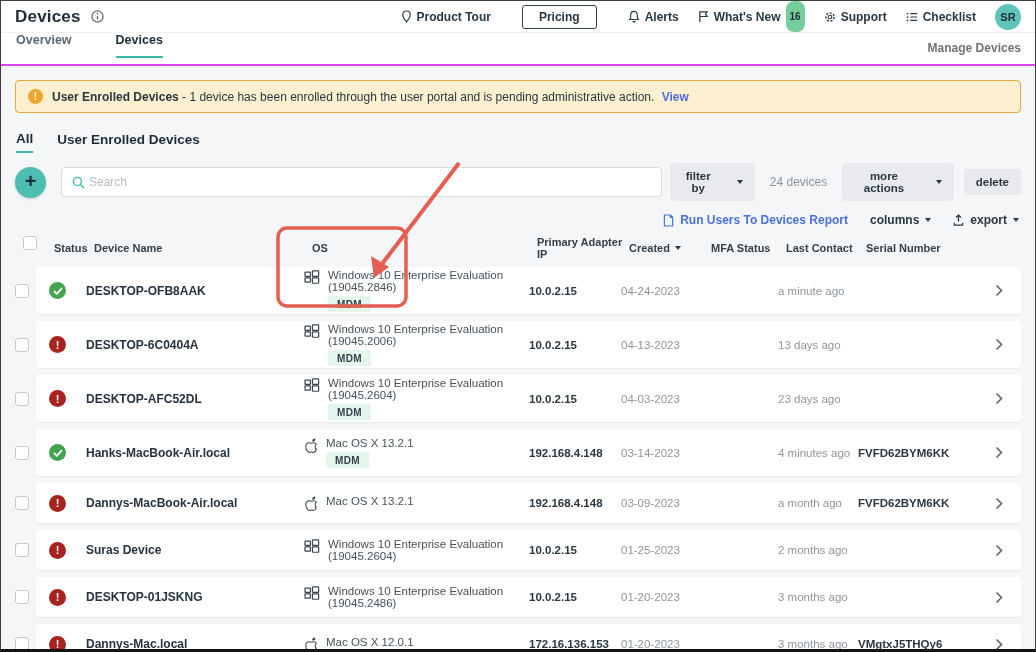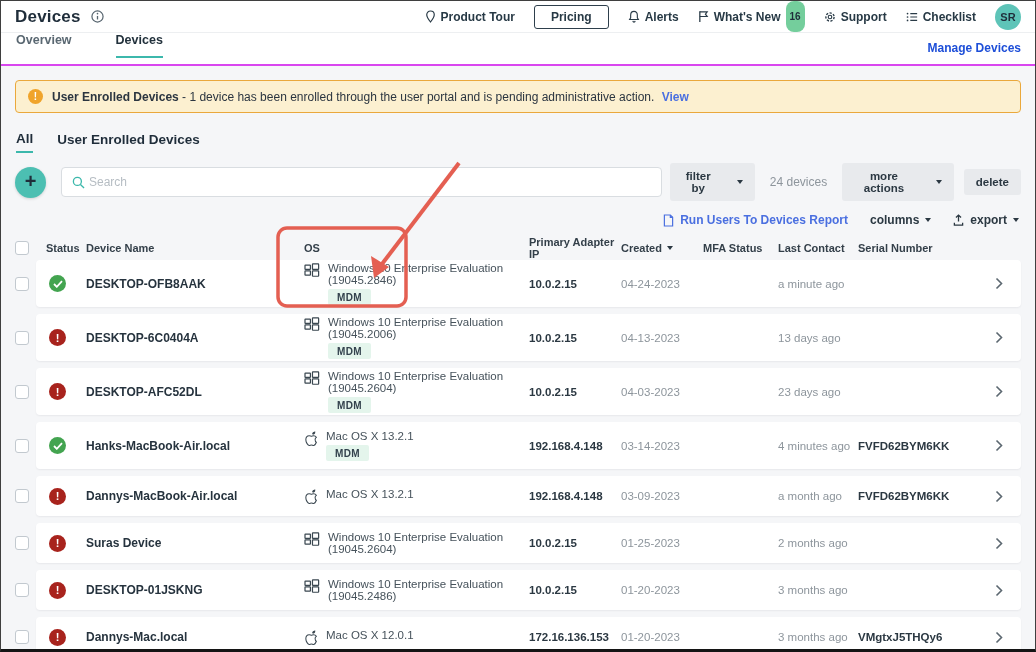--- a/index.html
+++ b/index.html
@@ -10,34 +10,34 @@
     background: #f5f6f8; border: 1px solid #3f3f3f; border-bottom: 3px solid #141414;
   }
   
   .topbar { height: 32px; background:#fff; border-bottom:1px solid #edeff1;
     display:flex; align-items:center; justify-content:space-between; padding:0 14px; }
   .topbar-left { display:flex; align-items:center; gap:10px; }
   .page-title { font-size:17px; font-weight:700; color:#1f2d3a; letter-spacing:.2px; }
   .topbar-right { display:flex; align-items:center; gap:19px; }
   .nav-item { display:flex; align-items:center; gap:5px; font-size:12px; font-weight:700;
     color:#273945; cursor:pointer; text-decoration:none; }
-  .nav-item.outlined { border:1.5px solid #2e3f4c; border-radius:3px; padding:4px 16px; margin:0 0; }
+  .nav-item.outlined { border:1.5px solid #2e3f4c; border-radius:3px; padding:4px 16px; margin:0 12px; }
   .badge { background:#74ce9c; color:#1f2d3a; font-size:10px; font-weight:700;
     min-width:17px; height:31px; border-radius:8px; display:inline-flex;
     align-items:center; justify-content:center; padding:4px 4px; }
   .avatar { width:26px; height:26px; border-radius:50%; background:#5ec4b8;
     color:#1f2d3a; font-size:11px; font-weight:700; display:flex; align-items:center;
     justify-content:center; cursor:pointer; }
   
   .tabs { height:33px; background:#fff; border-bottom:2px solid #d946ef;
     display:flex; align-items:flex-start; gap:44px; padding:0 15px; position:relative; }
   .tab { font-size:12.5px; font-weight:700; color:#5a6872; padding-bottom:9px; cursor:pointer; }
   .tab.active { color:#22313c; border-bottom:2px solid #3cb8ac; margin-bottom:-1px; }
   .manage-link { position:absolute; right:14px; bottom:9px; font-size:12px; font-weight:700;
-    color:#1d4ed8; cursor:pointer; text-decoration:none; }
+    color:#737373; cursor:pointer; text-decoration:none; }
   
   .banner { margin:14px 14px 0; height:33px; background:#fcf0d0; border:1px solid #eaa83c;
     border-radius:4px; display:flex; align-items:center; gap:9px; padding:0 12px;
     font-size:12px; color:#2b3540; }
   .warn-ic { width:15px; height:15px; border-radius:50%; background:#f0a42b; color:#fff;
     font-size:10px; font-weight:700; display:flex; align-items:center; justify-content:center; flex:none; }
   .banner b { font-weight:700; }
   .banner .view { color:#4a6fe0; font-weight:600; margin-left:4px; cursor:pointer; text-decoration:none; }
   
   .section-tabs { margin:18px 15px 0; display:flex; align-items:center; gap:24px; }
@@ -65,21 +65,21 @@
   
   .subtoolbar { margin-top:9px; padding:0 16px; display:flex; justify-content:flex-end;
     align-items:center; gap:22px; height:20px; }
   .report-link { display:flex; align-items:center; gap:6px; font-size:12px; font-weight:700;
     color:#4a6fe0; cursor:pointer; text-decoration:none; }
   .plain-dd { display:flex; align-items:center; gap:6px; font-size:12px; font-weight:600;
     color:#2b3842; cursor:pointer; }
   
   .cols { display:grid; grid-template-columns:50px 218px 225px 92px 82px 75px 80px 118px 1fr;
     align-items:center; width:100%; }
-  .thead { margin-top:6px; padding:0 14px; display:flex; align-items:center; height:24px; }
+  .thead { margin-top:6px; padding:0 22px; display:flex; align-items:flex-start; height:24px; margin-bottom:7px; }
   .chk-cell { width:21px; flex:none; display:flex; align-items:center; }
   .cbx { width:14px; height:14px; border:1px solid #c2c9cf; border-radius:3px; background:#fff;
     appearance:none; -webkit-appearance:none; cursor:pointer; }
   .th { font-size:11px; font-weight:700; color:#333f49; display:flex; align-items:center; gap:5px; }
   .th.status { padding-left:10px; }
   .tbody { padding:0 14px; display:flex; flex-direction:column; gap:7px; }
   .row-line { display:flex; align-items:center; }
   .row-card { flex:1; background:#fff; border-radius:4px; box-shadow:0 1px 2px rgba(16,24,40,.06);
     height:40px; display:flex; align-items:center; cursor:pointer; }
   .row-card.tall { height:47px; }

